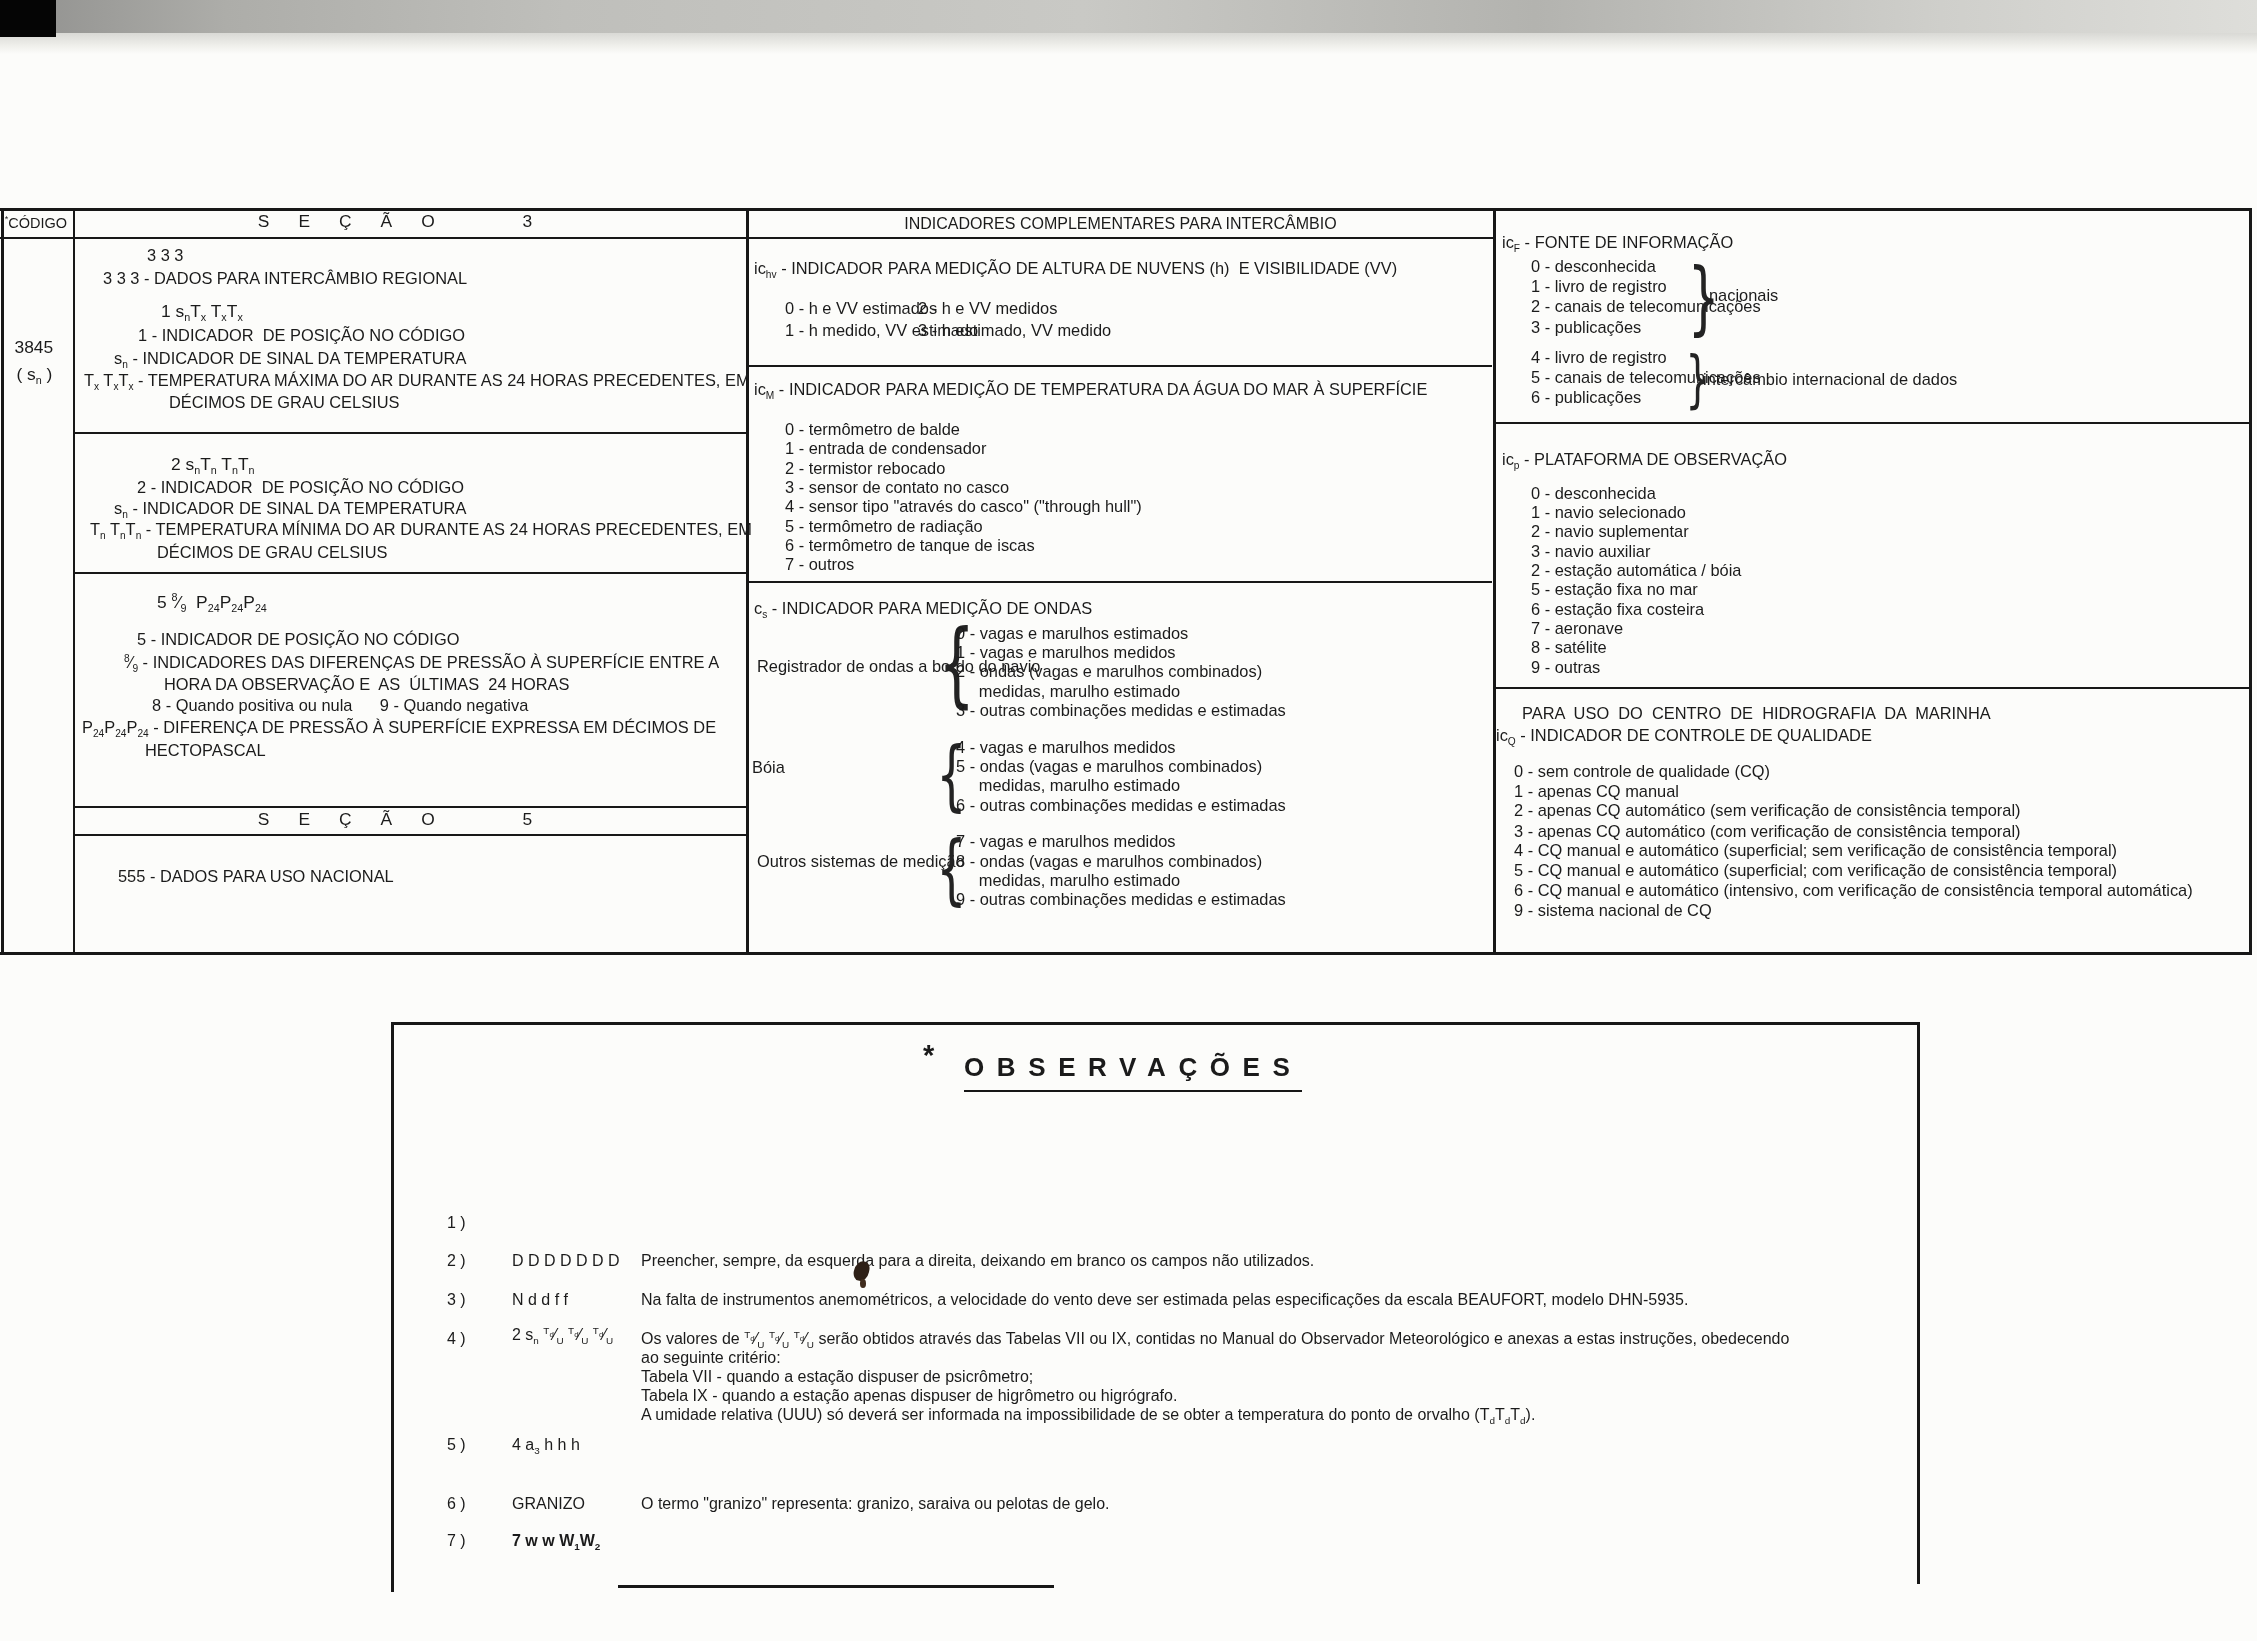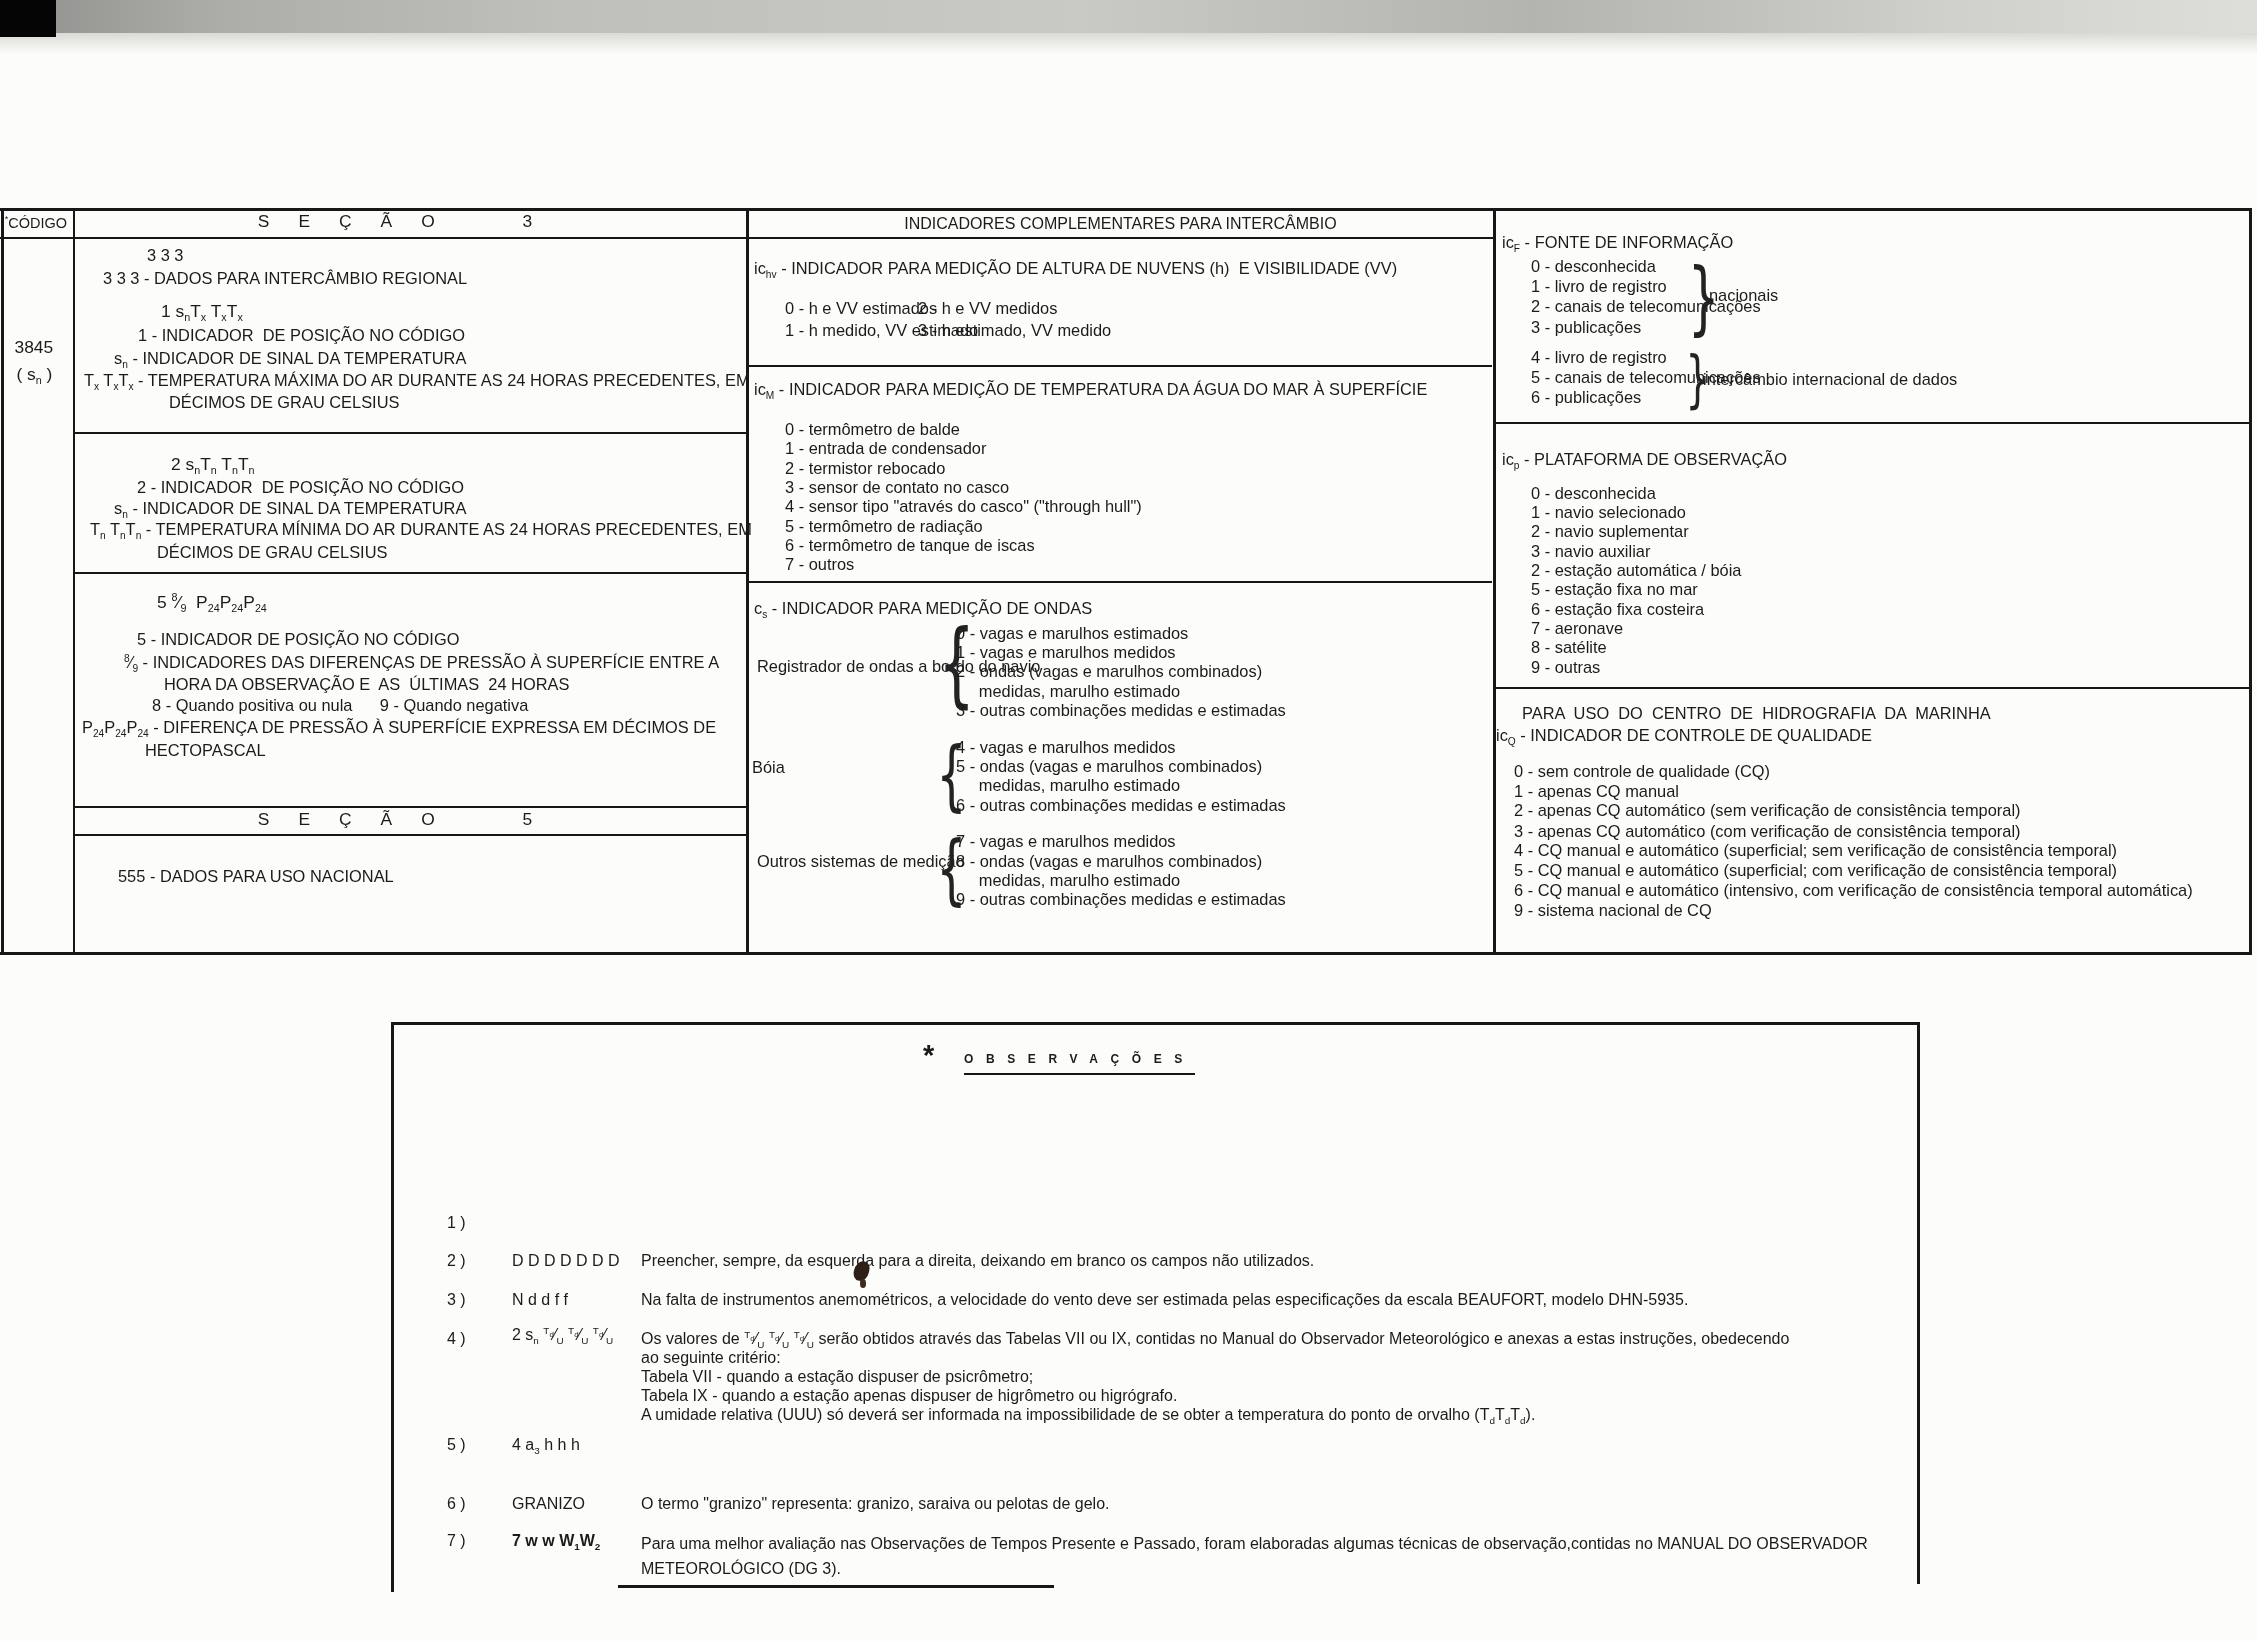--- a/index.html
+++ b/index.html
@@ -17,21 +17,21 @@
   .p sup{font-size:0.62em;vertical-align:super;line-height:0;}
   .p sub{font-size:0.62em;vertical-align:sub;line-height:0;}
   .p sup sub{font-size:0.8em;}
   .brace{position:absolute;font-family:"DejaVu Sans",sans-serif;color:#232323;font-weight:400;
          transform:scaleX(.62);transform-origin:center top;}
   .band{position:absolute;left:0;top:0;width:2257px;height:33px;
         background:linear-gradient(90deg,#8f8f8d 0%,#adada9 10%,#bfbfbb 25%,#c9c9c5 48%,#b3b3af 68%,#cfcfcb 86%,#dededa 100%);}
   .band2{position:absolute;left:0;top:33px;width:2257px;height:21px;
         background:linear-gradient(180deg,#d9d9d5 0%,#efefeb 60%,#fcfcfa 100%);}
   .corner{position:absolute;left:0;top:0;width:56px;height:37px;background:#050505;}
-  .obstitle{position:absolute;font-size:12px;font-weight:bold;letter-spacing:12.6px;
+  .obstitle{position:absolute;font-size:26px;font-weight:bold;letter-spacing:12.6px;
             border-bottom:2.9px solid #161616;padding-bottom:6.8px;}
   .star{position:absolute;font-size:29px;font-weight:bold;}
   .blob{position:absolute;left:854px;top:1261px;width:14.5px;height:20px;background:#2e2017;
         border-radius:60% 40% 55% 45%;transform:rotate(12deg);}
   .blob2{position:absolute;left:860px;top:1279px;width:5.8px;height:8.7px;background:#402c1d;border-radius:50%;}
 </style>
 </head>
 <body>
 
 <div id="page">
@@ -206,19 +206,18 @@
 
   <div class="p" style="left:447px;top:1435px;width:58px;">5 )</div>
   <div class="p" style="left:512px;top:1435px;width:126px;">4 a<sub>3</sub> h h h</div>
 
   <div class="p" style="left:447px;top:1494px;width:58px;">6 )</div>
   <div class="p" style="left:512px;top:1494px;width:126px;">GRANIZO</div>
   <div class="p" style="left:641px;top:1494px;">O termo "granizo" representa: granizo, saraiva ou pelotas de gelo.</div>
 
   <div class="p" style="left:447px;top:1531px;width:58px;">7 )</div>
   <div class="p" style="left:512px;top:1531px;width:126px;font-weight:bold;">7 w w W<sub>1</sub>W<sub>2</sub></div>
-  <div class="p" style="left:641px;top:1531px;line-height:25px;">Para uma melhor avaliação nas Observações de Tempos Presente e Passado, foram elaboradas algumas técnicas de observação,contidas no MANUAL DO OBSERVADOR<br>METEOROLÓGICO (DG 3).</div>
 
   <div class="blob"></div>
   <div class="blob2"></div>
 
 </div>
 
 
 </body></html>

